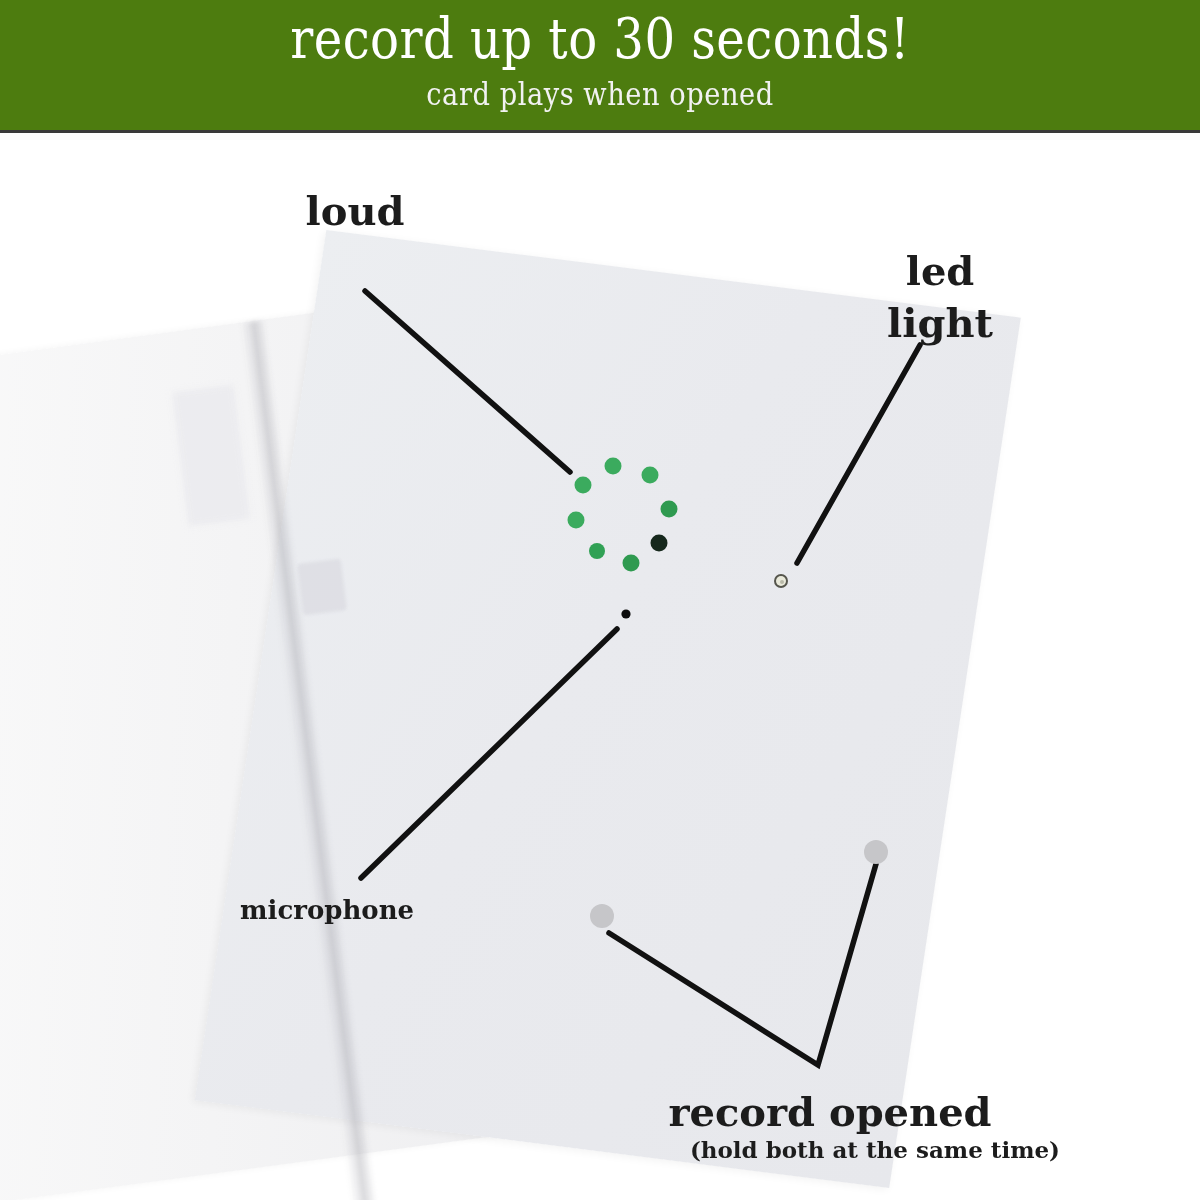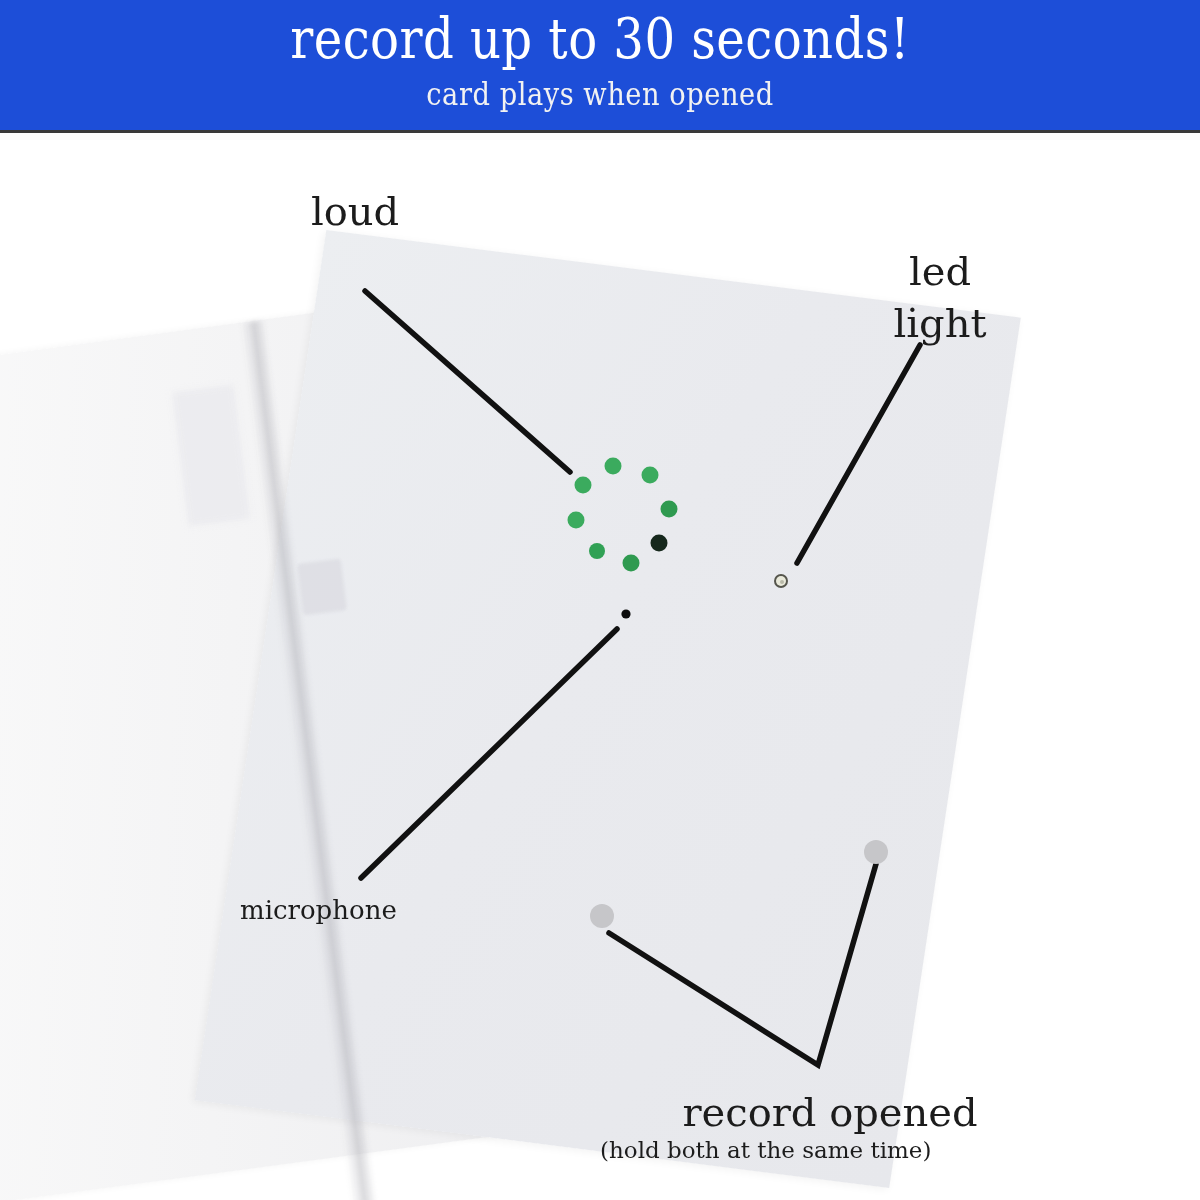--- a/index.html
+++ b/index.html
@@ -15,21 +15,21 @@
     background: #ffffff;
     font-family: "DejaVu Serif", serif;
   }
 
   
   .header-band {
     position: absolute;
     left: 0; top: 0;
     width: 1200px;
     height: 133px;
-    background: #1d4ed8;
+    background: #4d7c0f;
     z-index: 40;
   }
   .header-band::after{
     content:"";
     position:absolute;
     left:0; bottom:0;
     width:100%;
     height:3px;
     background:#3a3a3a;
   }
@@ -146,21 +146,21 @@
     background: rgba(231,231,235,0.62);
     transform: rotate(-7deg);
     filter: blur(3px);
   }
 
   
   .label {
     position: absolute;
     color: #1c1c1c;
     font-family: "DejaVu Serif", serif;
-    font-weight: 400;
+    font-weight: 700;
     white-space: nowrap;
     z-index: 30;
   }
   .label.two-line { white-space: normal; text-align: center; }
 
   #label-loudspeaker {
     left: 205px; top: 52px;
     width: 300px;
     font-size: 40px;
     line-height: 52px;
@@ -181,21 +181,21 @@
   #label-recordbuttons {
     left: 600px; top: 955px;
     width: 460px;
     text-align: center;
     font-size: 40px;
     line-height: 48px;
   }
   #label-recordbuttons-sub {
     left: 600px; top: 1003px;
     width: 460px;
-    text-align: left;
+    text-align: right;
     font-size: 23px;
     line-height: 28px;
     color: #1c1c1c;
   }
 
   
   .overlay {
     position: absolute;
     left: 0; top: 0;
     width: 1200px;

